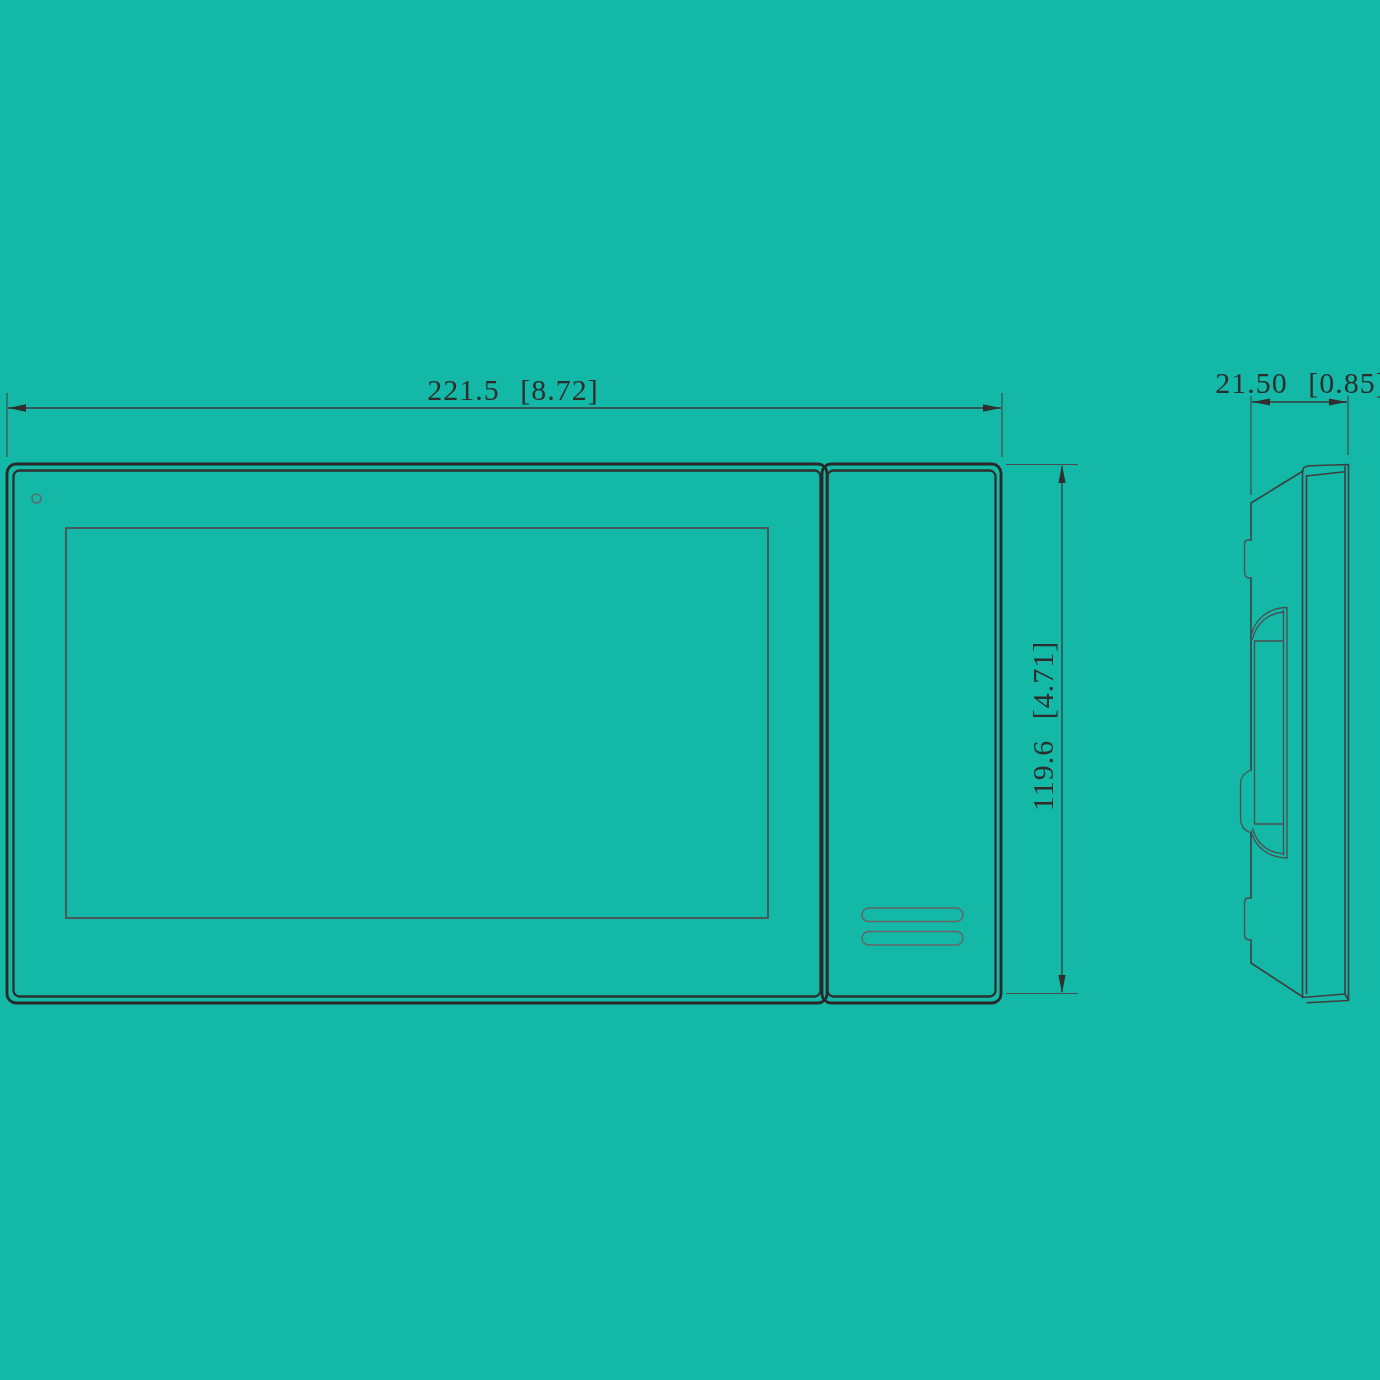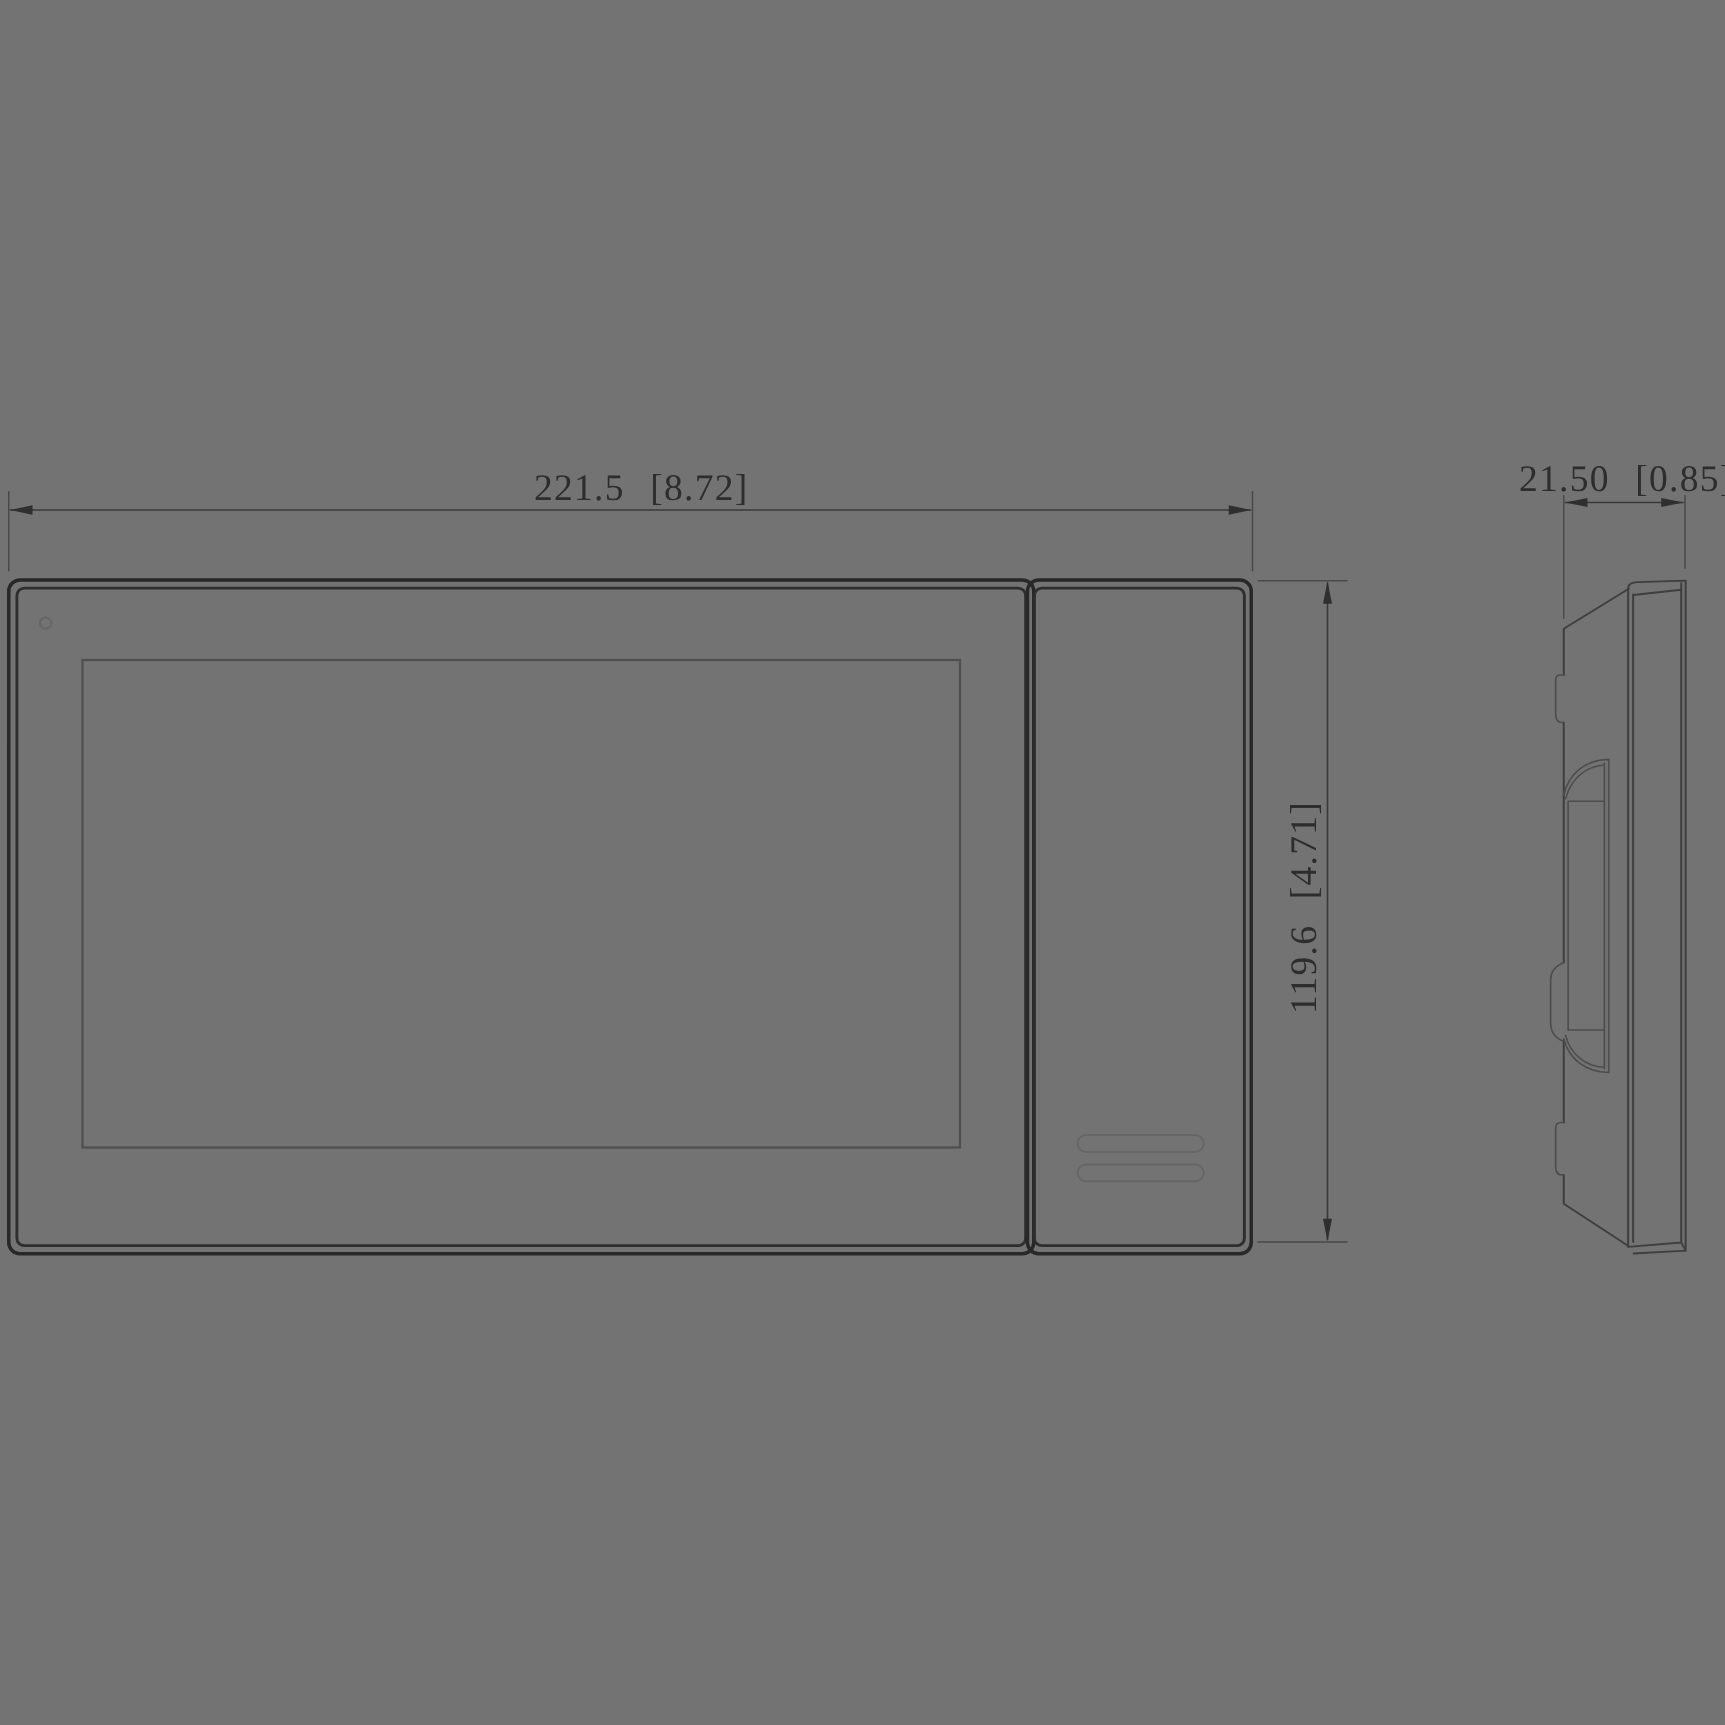--- a/index.html
+++ b/index.html
@@ -1,19 +1,19 @@
 <!DOCTYPE html>
 <html><head>
 <meta charset="utf-8">
 <style>
   html, body { margin:0; padding:0; background:#ffffff; }
   .canvas {
     position:relative;
     width:1380px; height:1380px;
-    background:#737373;
+    background:#14b8a6;
     overflow:hidden;
     font-family:"Liberation Serif","DejaVu Serif",serif;
   }
   svg { display:block; }
   .dim-text {
     fill:#2d2d2d;
     font-family:"Liberation Serif","DejaVu Serif",serif;
     font-size:30px;
     letter-spacing:1px;
     word-spacing:12px;

